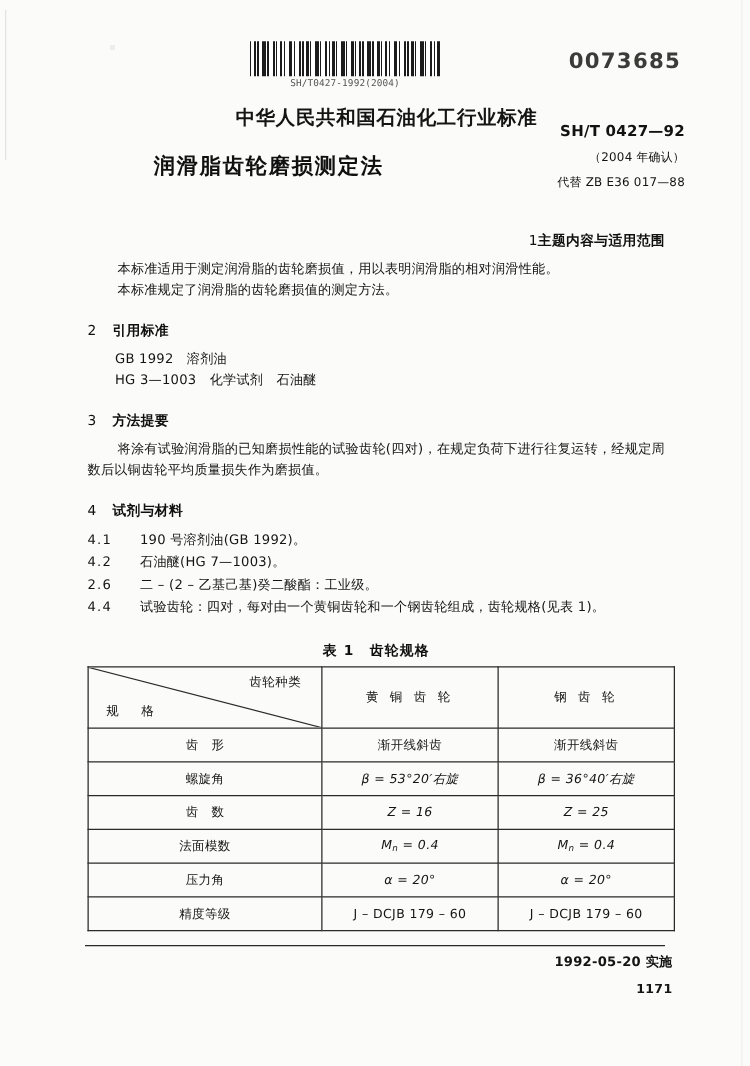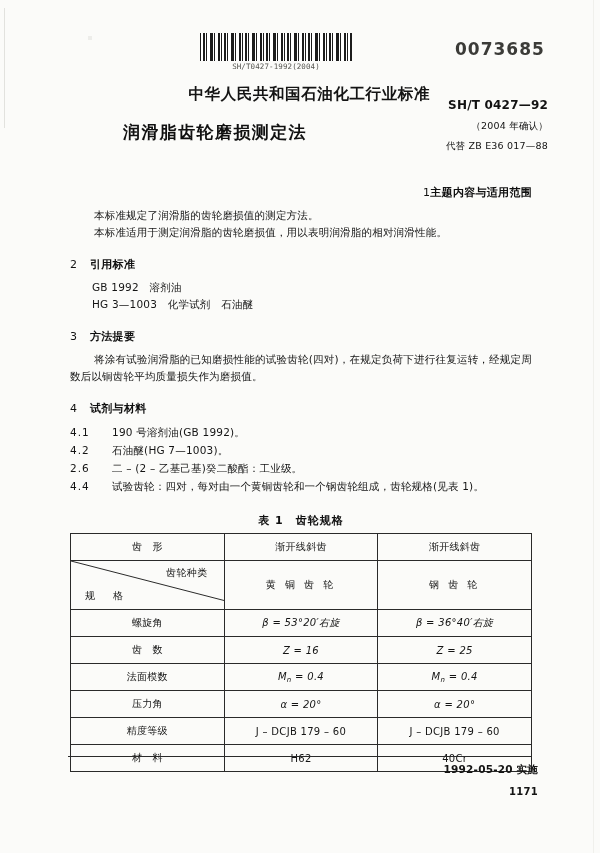--- a/index.html
+++ b/index.html
@@ -299,22 +299,22 @@
     <div class="std-no">SH/T 0427—92</div>
     <div class="std-confirm">（2004 年确认）</div>
     <div class="std-replace">代替 ZB E36 017—88</div>
   </div>
 
   <div class="body-area">
 
     <div class="sec-head">
       <span class="sec-num">1</span><span>主题内容与适用范围</span>
     </div>
+    <div class="para">本标准适用于测定润滑脂的齿轮磨损值，用以表明润滑脂的相对润滑性能。</div>
     <div class="para">本标准规定了润滑脂的齿轮磨损值的测定方法。</div>
-    <div class="para">本标准适用于测定润滑脂的齿轮磨损值，用以表明润滑脂的相对润滑性能。</div>
 
     <div class="sec-head">
       <span class="sec-num">2</span><span>引用标准</span>
     </div>
     <div class="ref-item">GB 1992　溶剂油</div>
     <div class="ref-item">HG 3—1003　化学试剂　石油醚</div>
 
     <div class="sec-head">
       <span class="sec-num">3</span><span>方法提要</span>
     </div>
@@ -338,44 +338,44 @@
     <div class="num-item">
       <span class="ni-num">4.4</span>
       <span class="ni-txt">试验齿轮：四对，每对由一个黄铜齿轮和一个钢齿轮组成，齿轮规格(见表 1)。</span>
     </div>
 
     <div class="table-cap">表 1　齿轮规格</div>
 
     <table class="gear-table">
       <tbody>
           <tr>
-        <td class="lbl-wide">齿　形</td>
-        <td>渐开线斜齿</td>
-        <td>渐开线斜齿</td>
-      </tr>
-
-      <tr>
         <td class="col-spec hdr-cell">
           <div class="hdr-diag">
             <svg width="186" height="48" viewBox="0 0 186 48" preserveAspectRatio="none">
               <line x1="0" y1="0" x2="186" y2="48" stroke="#2a2a2a" stroke-width="1"></line>
             </svg>
           </div>
           <span class="hdr-kind">齿轮种类</span>
           <span class="hdr-spec">规　格</span>
         </td>
         <td class="col-val">
           <span class="hdr-col">黄 铜 齿 轮</span>
         </td>
         <td class="col-val">
           <span class="hdr-col">钢 齿 轮</span>
         </td>
       </tr>
 
       <tr>
+        <td class="lbl-wide">齿　形</td>
+        <td>渐开线斜齿</td>
+        <td>渐开线斜齿</td>
+      </tr>
+
+      <tr>
         <td>螺旋角</td>
         <td class="ital">β = 53°20′右旋</td>
         <td class="ital">β = 36°40′右旋</td>
       </tr>
 
       <tr>
         <td class="lbl-wide">齿　数</td>
         <td class="ital">Z = 16</td>
         <td class="ital">Z = 25</td>
       </tr>
@@ -392,25 +392,20 @@
         <td class="ital">α = 20°</td>
         <td class="ital">α = 20°</td>
       </tr>
 
       <tr>
         <td>精度等级</td>
         <td>J – DCJB 179 – 60</td>
         <td>J – DCJB 179 – 60</td>
       </tr>
 
-      <tr>
-        <td class="lbl-wide">材　料</td>
-        <td>H62</td>
-        <td>40Cr</td>
-      </tr>
     </tbody>
       </table>
 
   </div>
 
   <div class="footer-rule"></div>
   <div class="footer-right">1992-05-20 实施</div>
   <div class="footer-page">1171</div>
 
 </div>

